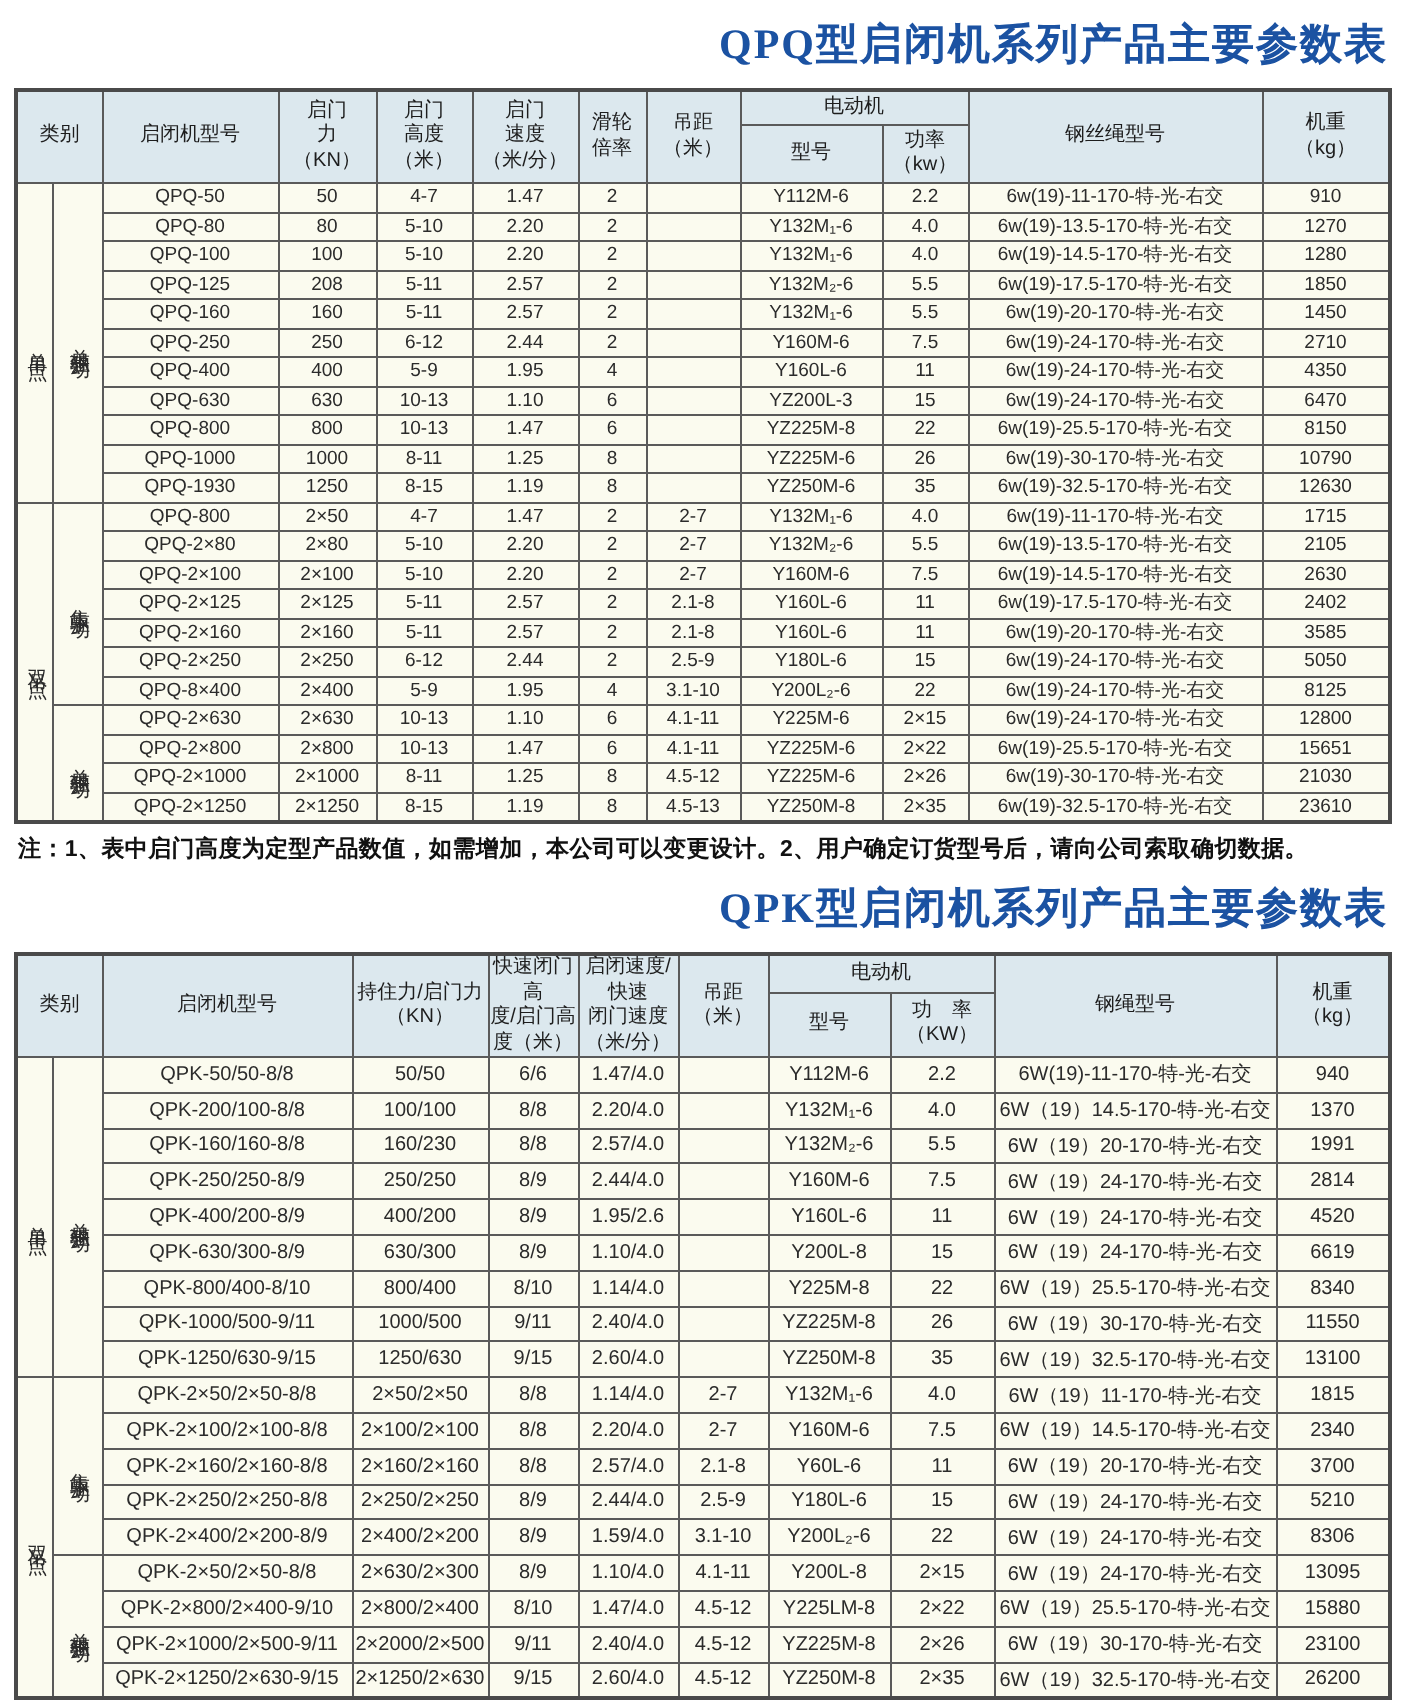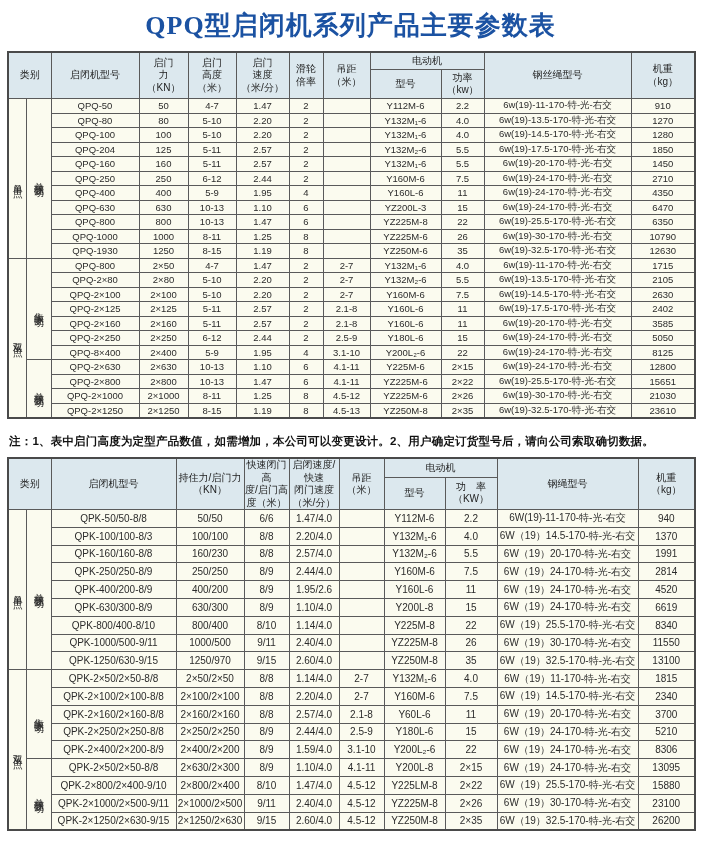--- a/index.html
+++ b/index.html
@@ -1,37 +1,37 @@
 <!DOCTYPE html>
 <html><head>
 <meta charset="utf-8">
 <style>
   html,body{margin:0;padding:0;background:#ffffff;}
   body{width:701px;height:850px;font-family:"Liberation Sans",sans-serif;color:#222;}
   .page{padding:4px 7px 0 7px;}
-  .tbl-title{text-align:center;color:#1b52a2;font-size:26px;font-weight:bold;
+  .tbl-title{text-align:right;color:#1b52a2;font-size:21px;font-weight:bold;
     letter-spacing:1px;margin:4px 0 8px 0;font-family:"Liberation Serif",serif;}
   table{border-collapse:collapse;table-layout:fixed;width:687px;
     border:2px solid #4a4a4a;}
   th,td{border:1px solid #5a5a5a;text-align:center;vertical-align:middle;
     padding:0;overflow:hidden;white-space:nowrap;}
   thead th{background:#dce8ee;font-weight:normal;white-space:pre-line;
     line-height:1.25;color:#1d1d1d;}
   tbody td{background:#fbfbef;color:#2b2b2b;}
   .t1 thead th{font-size:10px;}
   .t2 thead th{font-size:10px;}
   .t1 tbody td{height:13.5px;font-size:9.5px;}
   .t2 tbody td{height:16.8px;font-size:10px;}
   .t1 thead tr:first-child th{height:16px;}
   .t1 thead tr:last-child th{height:28px;}
   .t2 thead tr:first-child th{height:16px;}
   .t2 thead tr:last-child th{height:28px;}
   .vtext{writing-mode:vertical-rl;text-orientation:upright;display:inline-block;
     line-height:1;letter-spacing:2px;font-size:10px;}
-  .note{font-size:11.5px;font-weight:bold;color:#111;margin:15px 0 8px 2px;
+  .note{font-size:11.5px;font-weight:bold;color:#111;margin:5px 0 8px 2px;
     letter-spacing:0.2px;}
 </style>
 </head>
 <body>
 
 <div class="page">
 
   <h1 class="tbl-title">QPQ型启闭机系列产品主要参数表</h1>
 
   <table class="t1" id="table1">
@@ -110,22 +110,22 @@
           <td>5-10</td>
           <td>2.20</td>
           <td>2</td>
           <td></td>
           <td>Y132M₁-6</td>
           <td>4.0</td>
           <td>6w(19)-14.5-170-特-光-右交</td>
           <td>1280</td>
         </tr>
         <tr>
-          <td>QPQ-204</td>
-          <td>125</td>
+          <td>QPQ-125</td>
+          <td>208</td>
           <td>5-11</td>
           <td>2.57</td>
           <td>2</td>
           <td></td>
           <td>Y132M₂-6</td>
           <td>5.5</td>
           <td>6w(19)-17.5-170-特-光-右交</td>
           <td>1850</td>
         </tr>
         <tr>
@@ -179,21 +179,21 @@
         <tr>
           <td>QPQ-800</td>
           <td>800</td>
           <td>10-13</td>
           <td>1.47</td>
           <td>6</td>
           <td></td>
           <td>YZ225M-8</td>
           <td>22</td>
           <td>6w(19)-25.5-170-特-光-右交</td>
-          <td>6350</td>
+          <td>8150</td>
         </tr>
         <tr>
           <td>QPQ-1000</td>
           <td>1000</td>
           <td>8-11</td>
           <td>1.25</td>
           <td>8</td>
           <td></td>
           <td>YZ225M-6</td>
           <td>26</td>
@@ -345,20 +345,21 @@
           <td>YZ250M-8</td>
           <td>2×35</td>
           <td>6w(19)-32.5-170-特-光-右交</td>
           <td>23610</td>
         </tr>
       </tbody>
   </table>
 
   <p class="note">注：1、表中启门高度为定型产品数值，如需增加，本公司可以变更设计。2、用户确定订货型号后，请向公司索取确切数据。</p>
 
+  <h1 class="tbl-title">QPK型启闭机系列产品主要参数表</h1>
 
   <table class="t2" id="table2">
     <colgroup>
       <col style="width:18px">
         <col style="width:25px">
         <col style="width:125px">
       <col style="width:68px">
         <col style="width:45px">
         <col style="width:50px">
       <col style="width:45px">
@@ -400,21 +401,21 @@
           <td>50/50</td>
           <td>6/6</td>
           <td>1.47/4.0</td>
           <td></td>
           <td>Y112M-6</td>
           <td>2.2</td>
           <td>6W(19)-11-170-特-光-右交</td>
           <td>940</td>
         </tr>
         <tr>
-          <td>QPK-100/100-8/3</td>
+          <td>QPK-200/100-8/8</td>
           <td>100/100</td>
           <td>8/8</td>
           <td>2.20/4.0</td>
           <td></td>
           <td>Y132M₁-6</td>
           <td>4.0</td>
           <td>6W（19）14.5-170-特-光-右交</td>
           <td>1370</td>
         </tr>
         <tr>
@@ -478,21 +479,21 @@
           <td>9/11</td>
           <td>2.40/4.0</td>
           <td></td>
           <td>YZ225M-8</td>
           <td>26</td>
           <td>6W（19）30-170-特-光-右交</td>
           <td>11550</td>
         </tr>
         <tr>
           <td>QPK-1250/630-9/15</td>
-          <td>1250/970</td>
+          <td>1250/630</td>
           <td>9/15</td>
           <td>2.60/4.0</td>
           <td></td>
           <td>YZ250M-8</td>
           <td>35</td>
           <td>6W（19）32.5-170-特-光-右交</td>
           <td>13100</td>
         </tr>
         <tr>
           <td rowspan="9"><span class="vtext">双吊点</span></td>
@@ -569,21 +570,21 @@
           <td>8/10</td>
           <td>1.47/4.0</td>
           <td>4.5-12</td>
           <td>Y225LM-8</td>
           <td>2×22</td>
           <td>6W（19）25.5-170-特-光-右交</td>
           <td>15880</td>
         </tr>
         <tr>
           <td>QPK-2×1000/2×500-9/11</td>
-          <td>2×1000/2×500</td>
+          <td>2×2000/2×500</td>
           <td>9/11</td>
           <td>2.40/4.0</td>
           <td>4.5-12</td>
           <td>YZ225M-8</td>
           <td>2×26</td>
           <td>6W（19）30-170-特-光-右交</td>
           <td>23100</td>
         </tr>
         <tr>
           <td>QPK-2×1250/2×630-9/15</td>

